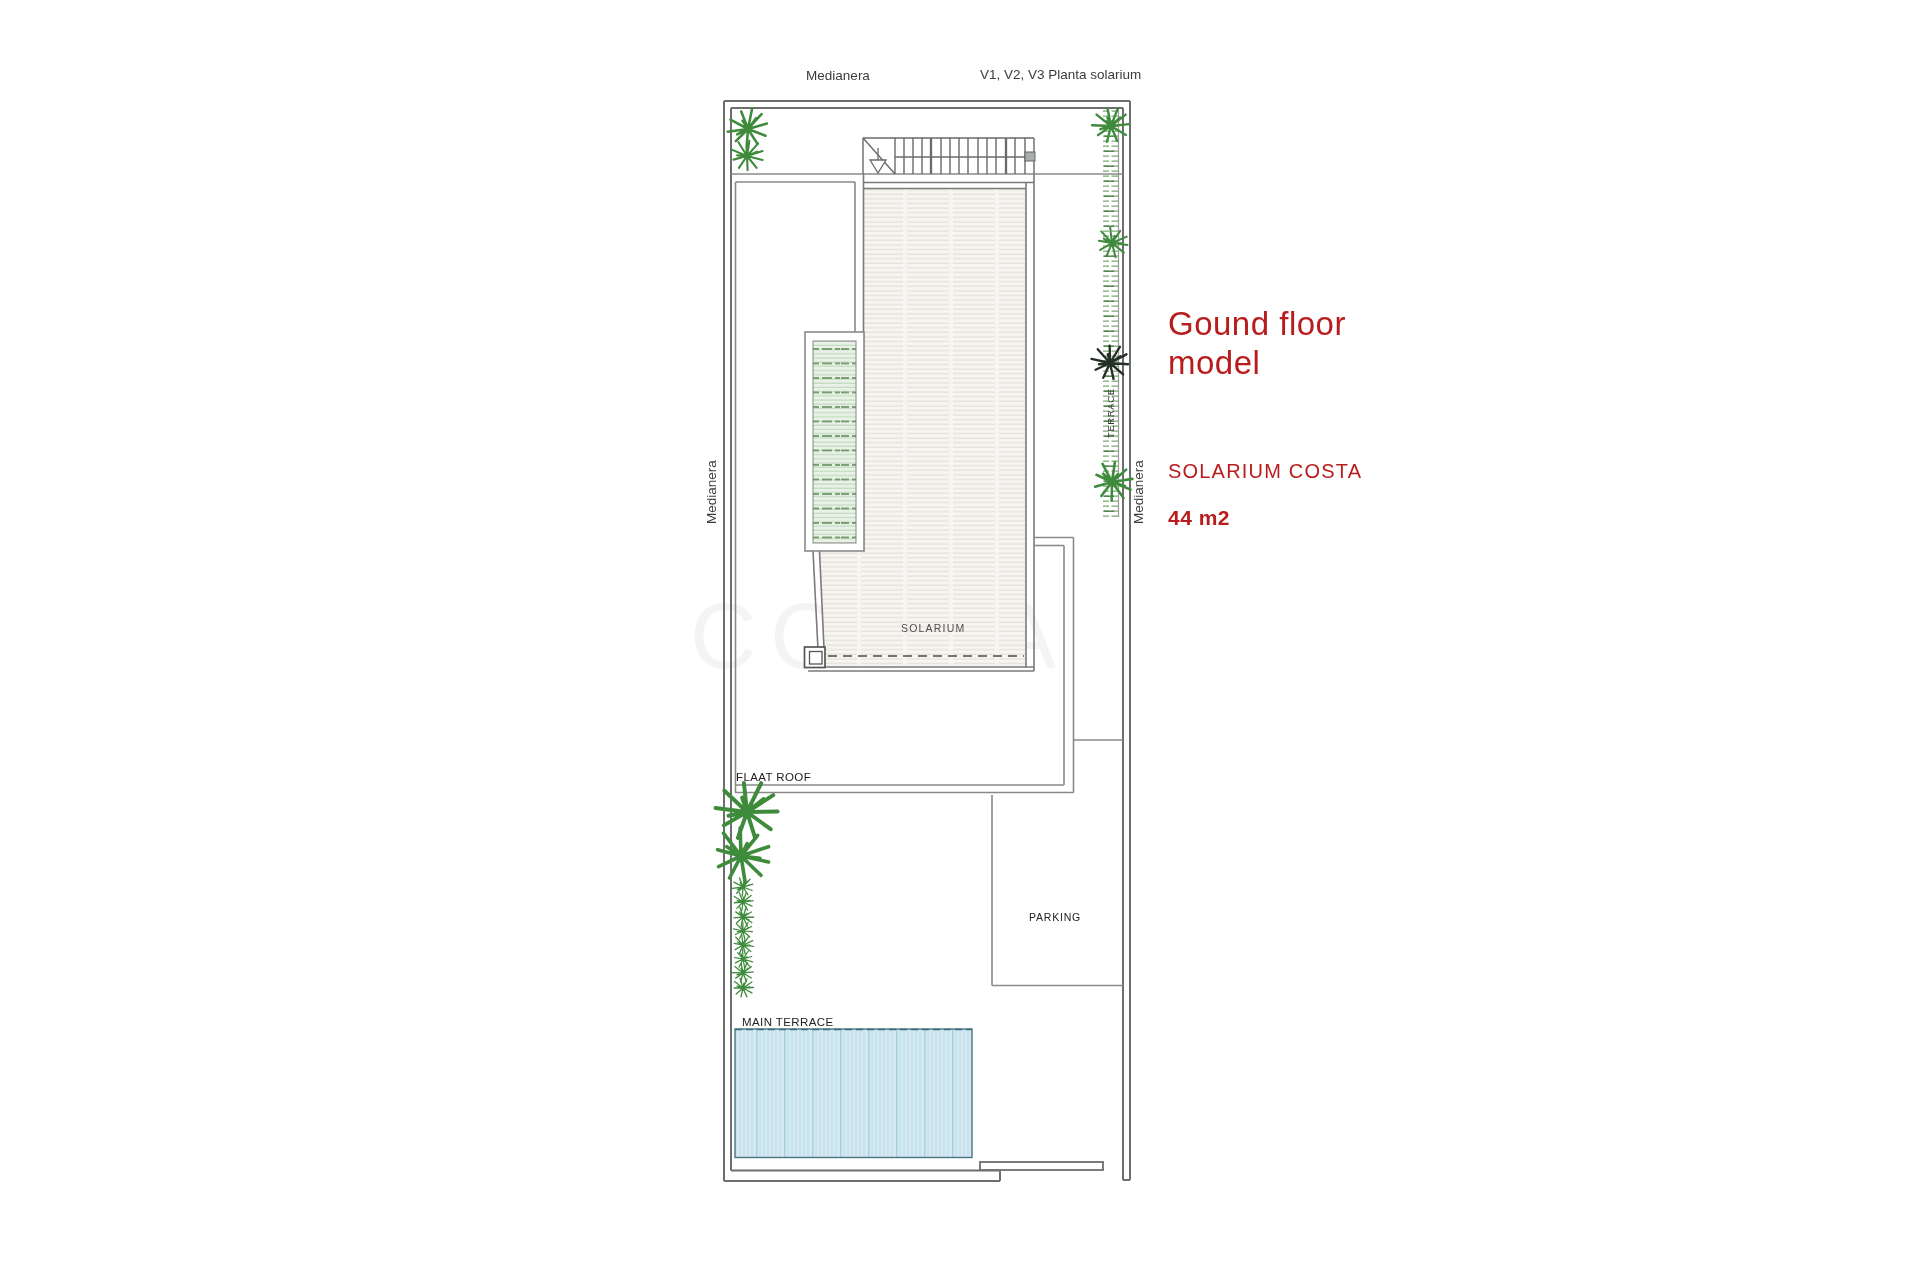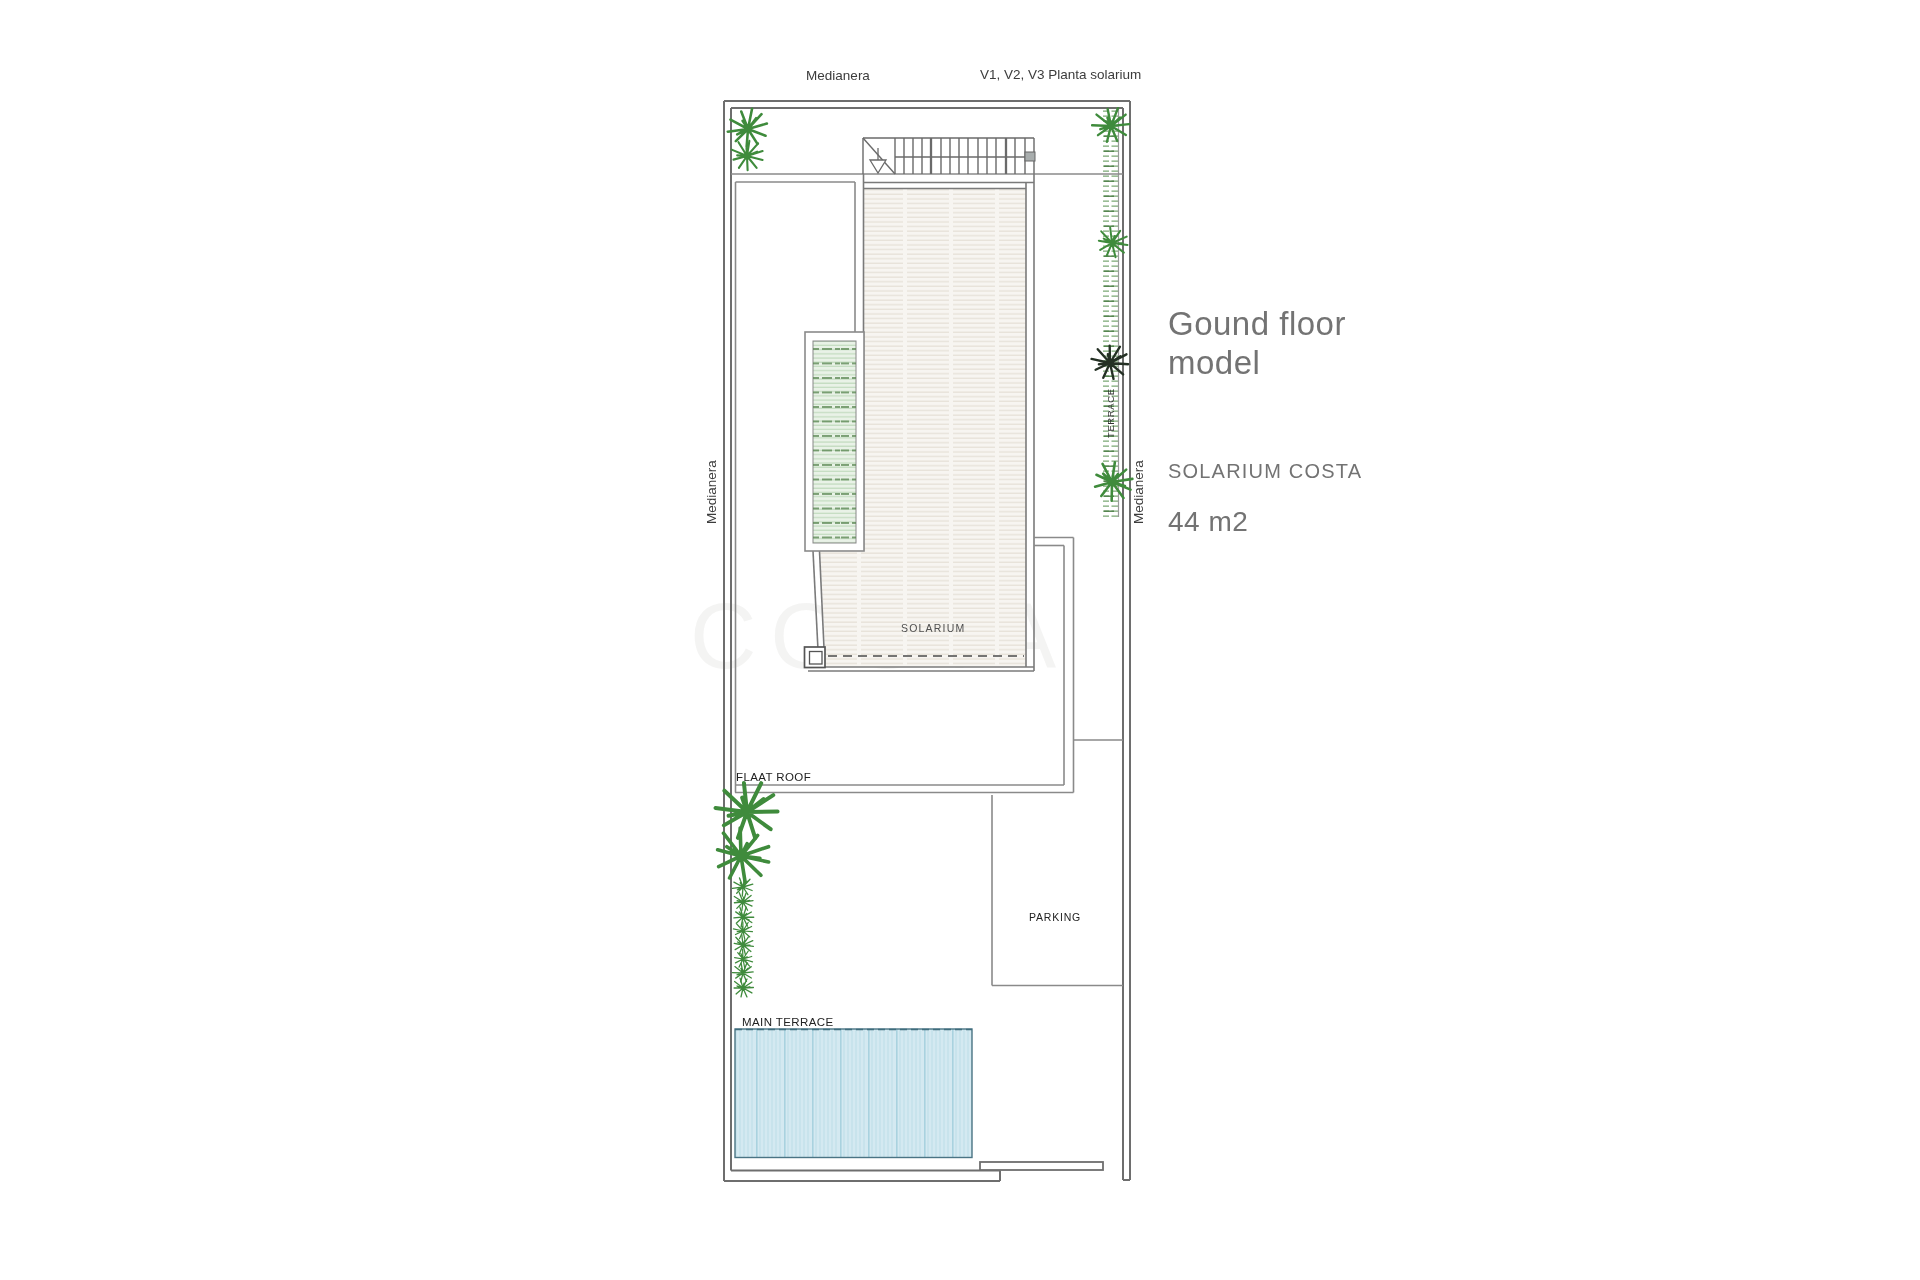--- a/index.html
+++ b/index.html
@@ -1,22 +1,22 @@
 <!DOCTYPE html>
 <html><head>
 <meta charset="utf-8">
 <style>
   html,body{margin:0;padding:0;background:#ffffff;}
   .canvas{position:relative;width:1920px;height:1280px;background:#ffffff;overflow:hidden;
           font-family:"Liberation Sans", sans-serif;}
   .plan-svg{position:absolute;left:0;top:0;}
-  .side-text{position:absolute;color:#737373;}
+  .side-text{position:absolute;color:#b91c1c;}
   .side-title{left:1168px;top:304px;font-size:33px;line-height:39px;letter-spacing:0.5px;}
   .side-plan{left:1168px;top:460px;font-size:20px;letter-spacing:1.2px;}
-  .side-area{left:1168px;top:506px;font-size:28px;letter-spacing:0.5px;}
+  .side-area{left:1168px;top:506px;font-size:21px;letter-spacing:0.5px;font-weight:bold;}
   text{font-family:"Liberation Sans", sans-serif;}
 </style>
 </head>
 <body>
 
 <div class="canvas">
 
   <svg class="plan-svg" width="1920" height="1280" viewBox="0 0 1920 1280">
     <defs>
 

